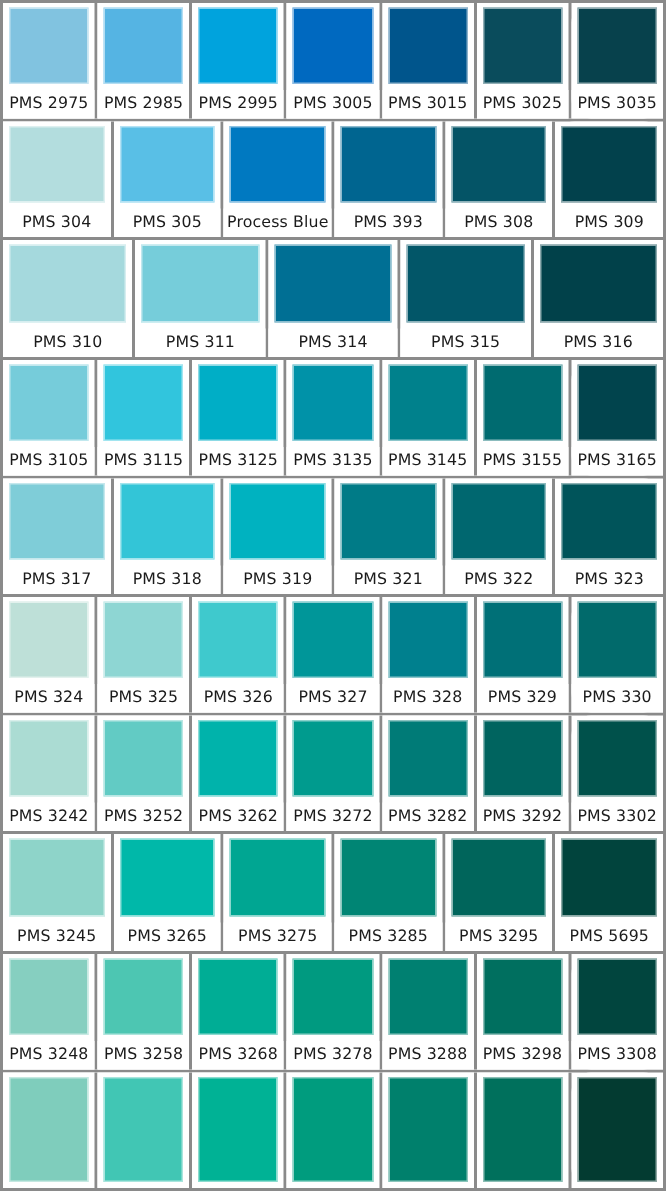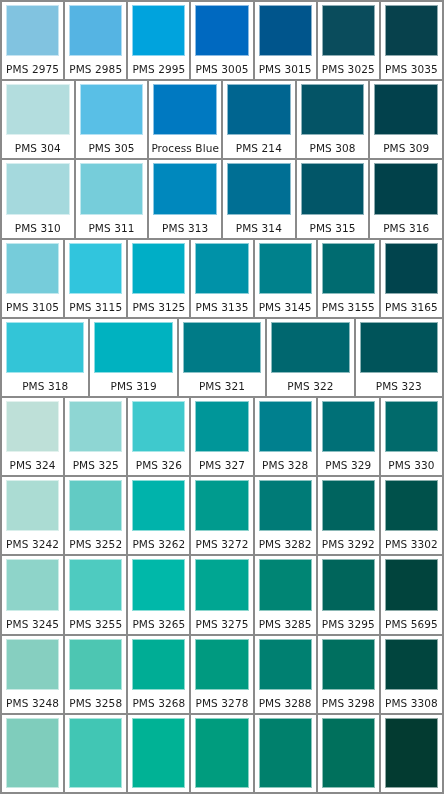--- a/index.html
+++ b/index.html
@@ -141,21 +141,21 @@
       <div class="cell">
         <div class="swatch-wrap">
           <div class="swatch" title="Process Blue" style="background: rgb(0, 121, 193);"></div>
         </div>
         <div class="label">Process Blue</div>
       </div>
       <div class="cell">
         <div class="swatch-wrap">
           <div class="swatch" title="PMS 307" style="background: rgb(0, 101, 144);"></div>
         </div>
-        <div class="label">PMS 214</div>
+        <div class="label">PMS 393</div>
       </div>
       <div class="cell">
         <div class="swatch-wrap">
           <div class="swatch" title="PMS 308" style="background: rgb(4, 84, 102);"></div>
         </div>
         <div class="label">PMS 308</div>
       </div>
       <div class="cell">
         <div class="swatch-wrap">
           <div class="swatch" title="PMS 309" style="background: rgb(2, 65, 76);"></div>
@@ -171,26 +171,20 @@
         <div class="label">PMS 310</div>
       </div>
       <div class="cell">
         <div class="swatch-wrap">
           <div class="swatch" title="PMS 311" style="background: rgb(118, 205, 218);"></div>
         </div>
         <div class="label">PMS 311</div>
       </div>
       <div class="cell">
         <div class="swatch-wrap">
-          <div class="swatch" title="PMS 313" style="background: rgb(0, 136, 189);"></div>
-        </div>
-        <div class="label">PMS 313</div>
-      </div>
-      <div class="cell">
-        <div class="swatch-wrap">
           <div class="swatch" title="PMS 314" style="background: rgb(0, 111, 148);"></div>
         </div>
         <div class="label">PMS 314</div>
       </div>
       <div class="cell">
         <div class="swatch-wrap">
           <div class="swatch" title="PMS 315" style="background: rgb(2, 86, 104);"></div>
         </div>
         <div class="label">PMS 315</div>
       </div>
@@ -241,20 +235,26 @@
       <div class="cell">
         <div class="swatch-wrap">
           <div class="swatch" title="PMS 3165" style="background: rgb(1, 68, 77);"></div>
         </div>
         <div class="label">PMS 3165</div>
       </div>
     </div>
     <div class="row">
       <div class="cell">
         <div class="swatch-wrap">
+          <div class="swatch" title="PMS 317" style="background: rgb(127, 205, 216);"></div>
+        </div>
+        <div class="label">PMS 317</div>
+      </div>
+      <div class="cell">
+        <div class="swatch-wrap">
           <div class="swatch" title="PMS 318" style="background: rgb(51, 197, 215);"></div>
         </div>
         <div class="label">PMS 318</div>
       </div>
       <div class="cell">
         <div class="swatch-wrap">
           <div class="swatch" title="PMS 319" style="background: rgb(0, 178, 192);"></div>
         </div>
         <div class="label">PMS 319</div>
       </div>
@@ -367,26 +367,20 @@
     </div>
     <div class="row">
       <div class="cell">
         <div class="swatch-wrap">
           <div class="swatch" title="PMS 3245" style="background: rgb(142, 212, 201);"></div>
         </div>
         <div class="label">PMS 3245</div>
       </div>
       <div class="cell">
         <div class="swatch-wrap">
-          <div class="swatch" title="PMS 3255" style="background: rgb(78, 203, 192);"></div>
-        </div>
-        <div class="label">PMS 3255</div>
-      </div>
-      <div class="cell">
-        <div class="swatch-wrap">
           <div class="swatch" title="PMS 3265" style="background: rgb(0, 184, 169);"></div>
         </div>
         <div class="label">PMS 3265</div>
       </div>
       <div class="cell">
         <div class="swatch-wrap">
           <div class="swatch" title="PMS 3275" style="background: rgb(0, 166, 146);"></div>
         </div>
         <div class="label">PMS 3275</div>
       </div>

